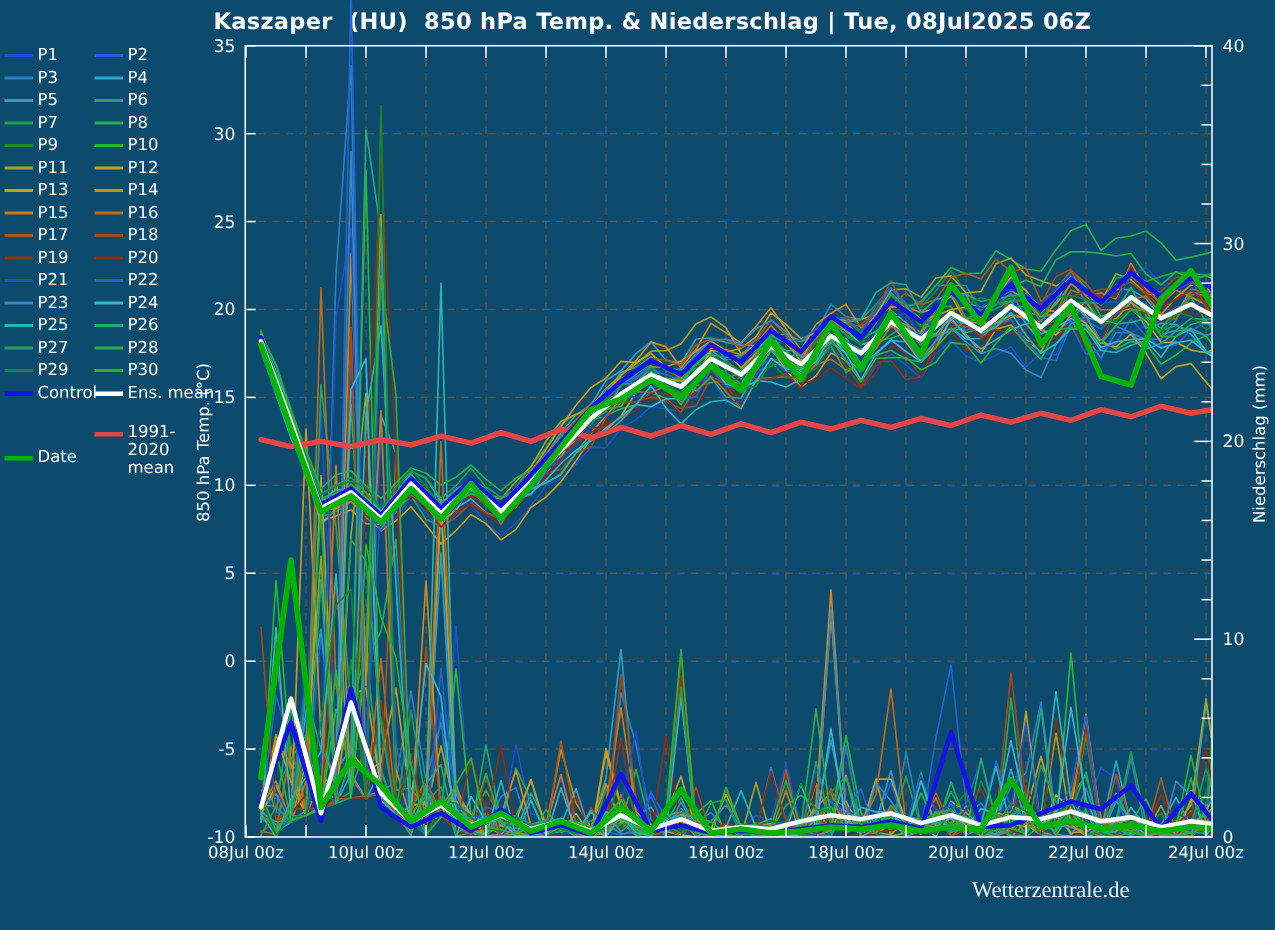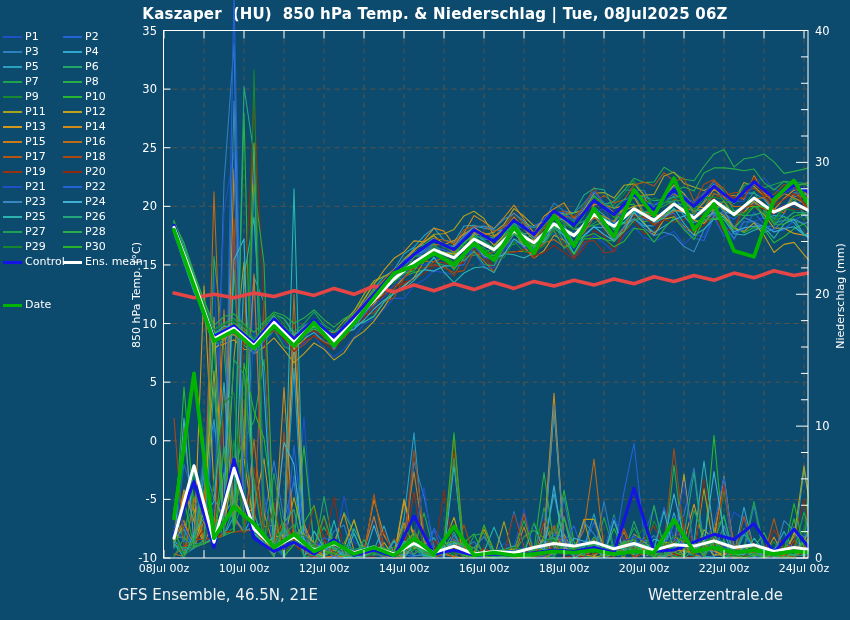--- a/index.html
+++ b/index.html
@@ -9,21 +9,21 @@
   .title{position:absolute;top:5px;left:10px;width:850px;text-align:center;
          font-size:15px;font-weight:bold;letter-spacing:.2px;white-space:pre;}
   #chart-svg{position:absolute;left:0;top:0;}
   .ylab{position:absolute;font-size:11px;white-space:nowrap;
         transform:translate(-50%,-50%) rotate(-90deg);}
   #ylab-left{left:136px;top:295px;}
   #ylab-right{left:840px;top:296px;}
   .xlab{position:absolute;left:163px;width:645px;top:579px;text-align:center;font-size:11px;}
   .foot{position:absolute;top:586px;font-size:15px;color:#f2f2f2;white-space:nowrap;}
   #foot-left{left:118px;}
-  #foot-right{left:648px;}
+  #foot-right{left:648px;font-family:Liberation Serif, serif;}
   .legend{position:absolute;left:3px;top:31px;width:134px;}
   .lrow{display:flex;height:15px;align-items:flex-start;}
   .lcell{display:flex;width:60px;min-width:60px;align-items:center;}
   .sw{display:inline-block;width:19px;min-width:19px;height:2px;margin-right:3px;}
   .sw.th{height:3px;}
   .llab{font-size:11px;line-height:12px;white-space:nowrap;}
   .lrow.special{height:34px;align-items:flex-start;margin-top:11px;}
   .lrow.special .lcell.operCell{padding-top:17px;}
   .lrow.special .lcell.wrapCell{align-items:flex-start;}
   .lrow.special .wrapCell .sw{margin-top:6px;}
@@ -192,20 +192,24 @@
         </div>
         <div class="lcell">
           <span class="sw th" style="background: rgb(255, 255, 255);"></span>
           <span class="llab">Ens. mean</span>
         </div>
       </div>
       <div class="lrow special">
         <div class="lcell operCell">
           <span class="sw th" style="background: rgb(0, 180, 0);"></span>
           <span class="llab">Date</span>
+        </div>
+        <div class="lcell wrapCell">
+          <span class="sw th" style="background: rgb(230, 69, 69);"></span>
+          <span class="llab wrap">1991-2020 mean</span>
         </div>
       </div>
     </div>
   <svg id="chart-svg" width="850" height="620">
       <line x1="204" y1="30.5" x2="204" y2="558" stroke="#54544a" stroke-width="1" stroke-dasharray="5,4"></line>
       <line x1="244" y1="30.5" x2="244" y2="558" stroke="#54544a" stroke-width="1" stroke-dasharray="5,4"></line>
       <line x1="284" y1="30.5" x2="284" y2="558" stroke="#54544a" stroke-width="1" stroke-dasharray="5,4"></line>
       <line x1="324" y1="30.5" x2="324" y2="558" stroke="#54544a" stroke-width="1" stroke-dasharray="5,4"></line>
       <line x1="364" y1="30.5" x2="364" y2="558" stroke="#54544a" stroke-width="1" stroke-dasharray="5,4"></line>
       <line x1="404" y1="30.5" x2="404" y2="558" stroke="#54544a" stroke-width="1" stroke-dasharray="5,4"></line>
@@ -387,15 +391,14 @@
       <text x="324" y="572" fill="#fff" font-size="11" text-anchor="middle" font-family="DejaVu Sans, Liberation Sans, sans-serif">12Jul 00z</text>
       <text x="404" y="572" fill="#fff" font-size="11" text-anchor="middle" font-family="DejaVu Sans, Liberation Sans, sans-serif">14Jul 00z</text>
       <text x="484" y="572" fill="#fff" font-size="11" text-anchor="middle" font-family="DejaVu Sans, Liberation Sans, sans-serif">16Jul 00z</text>
       <text x="564" y="572" fill="#fff" font-size="11" text-anchor="middle" font-family="DejaVu Sans, Liberation Sans, sans-serif">18Jul 00z</text>
       <text x="644" y="572" fill="#fff" font-size="11" text-anchor="middle" font-family="DejaVu Sans, Liberation Sans, sans-serif">20Jul 00z</text>
       <text x="724" y="572" fill="#fff" font-size="11" text-anchor="middle" font-family="DejaVu Sans, Liberation Sans, sans-serif">22Jul 00z</text>
       <text x="804" y="572" fill="#fff" font-size="11" text-anchor="middle" font-family="DejaVu Sans, Liberation Sans, sans-serif">24Jul 00z</text>
     </svg>
   <div class="ylab" id="ylab-left">850 hPa Temp. (°C)</div>
   <div class="ylab" id="ylab-right">Niederschlag (mm)</div>
-  <div class="foot" id="foot-left">GFS Ensemble, 46.5N, 21E</div>
   <div class="foot" id="foot-right">Wetterzentrale.de</div>
 </div>
 
 </body></html>

